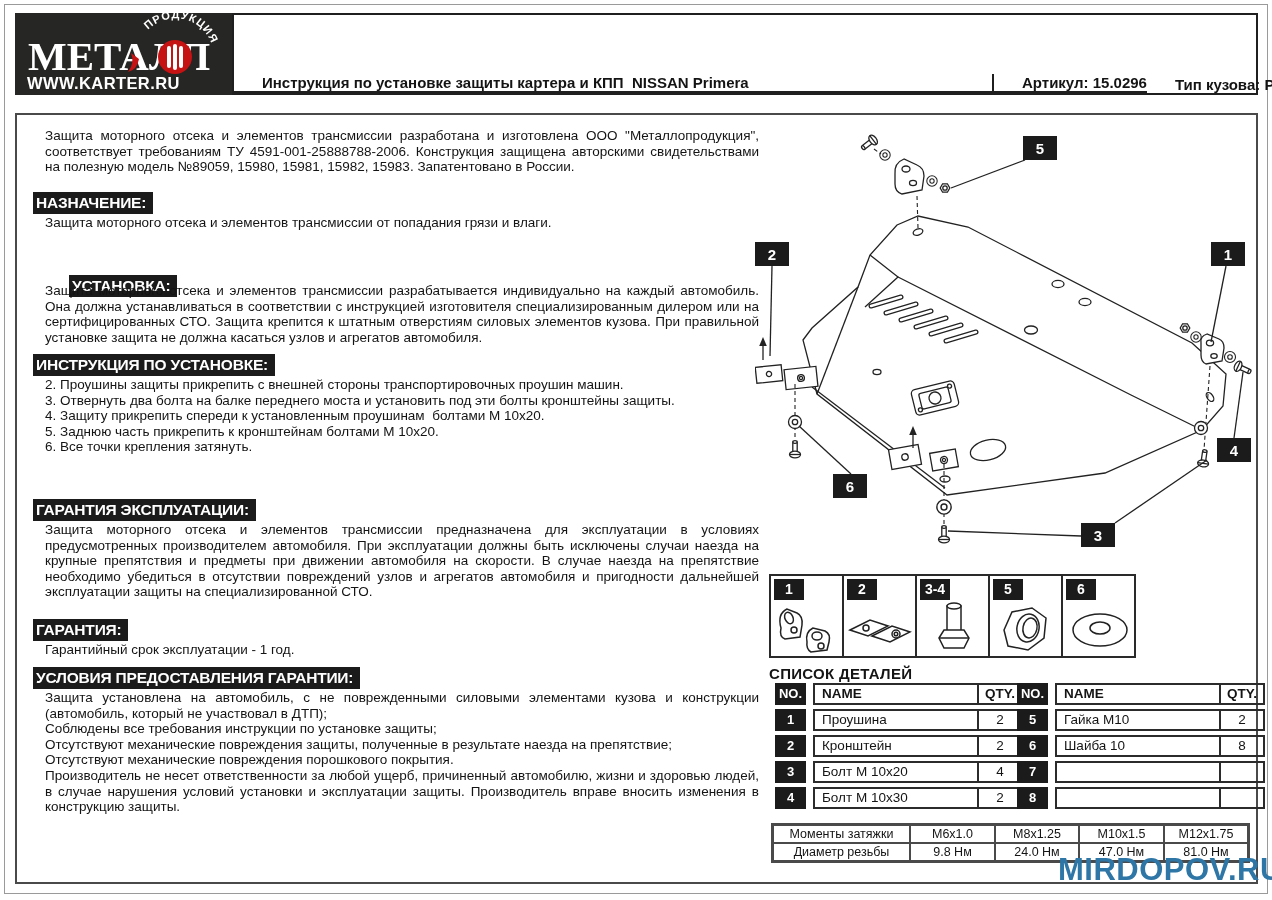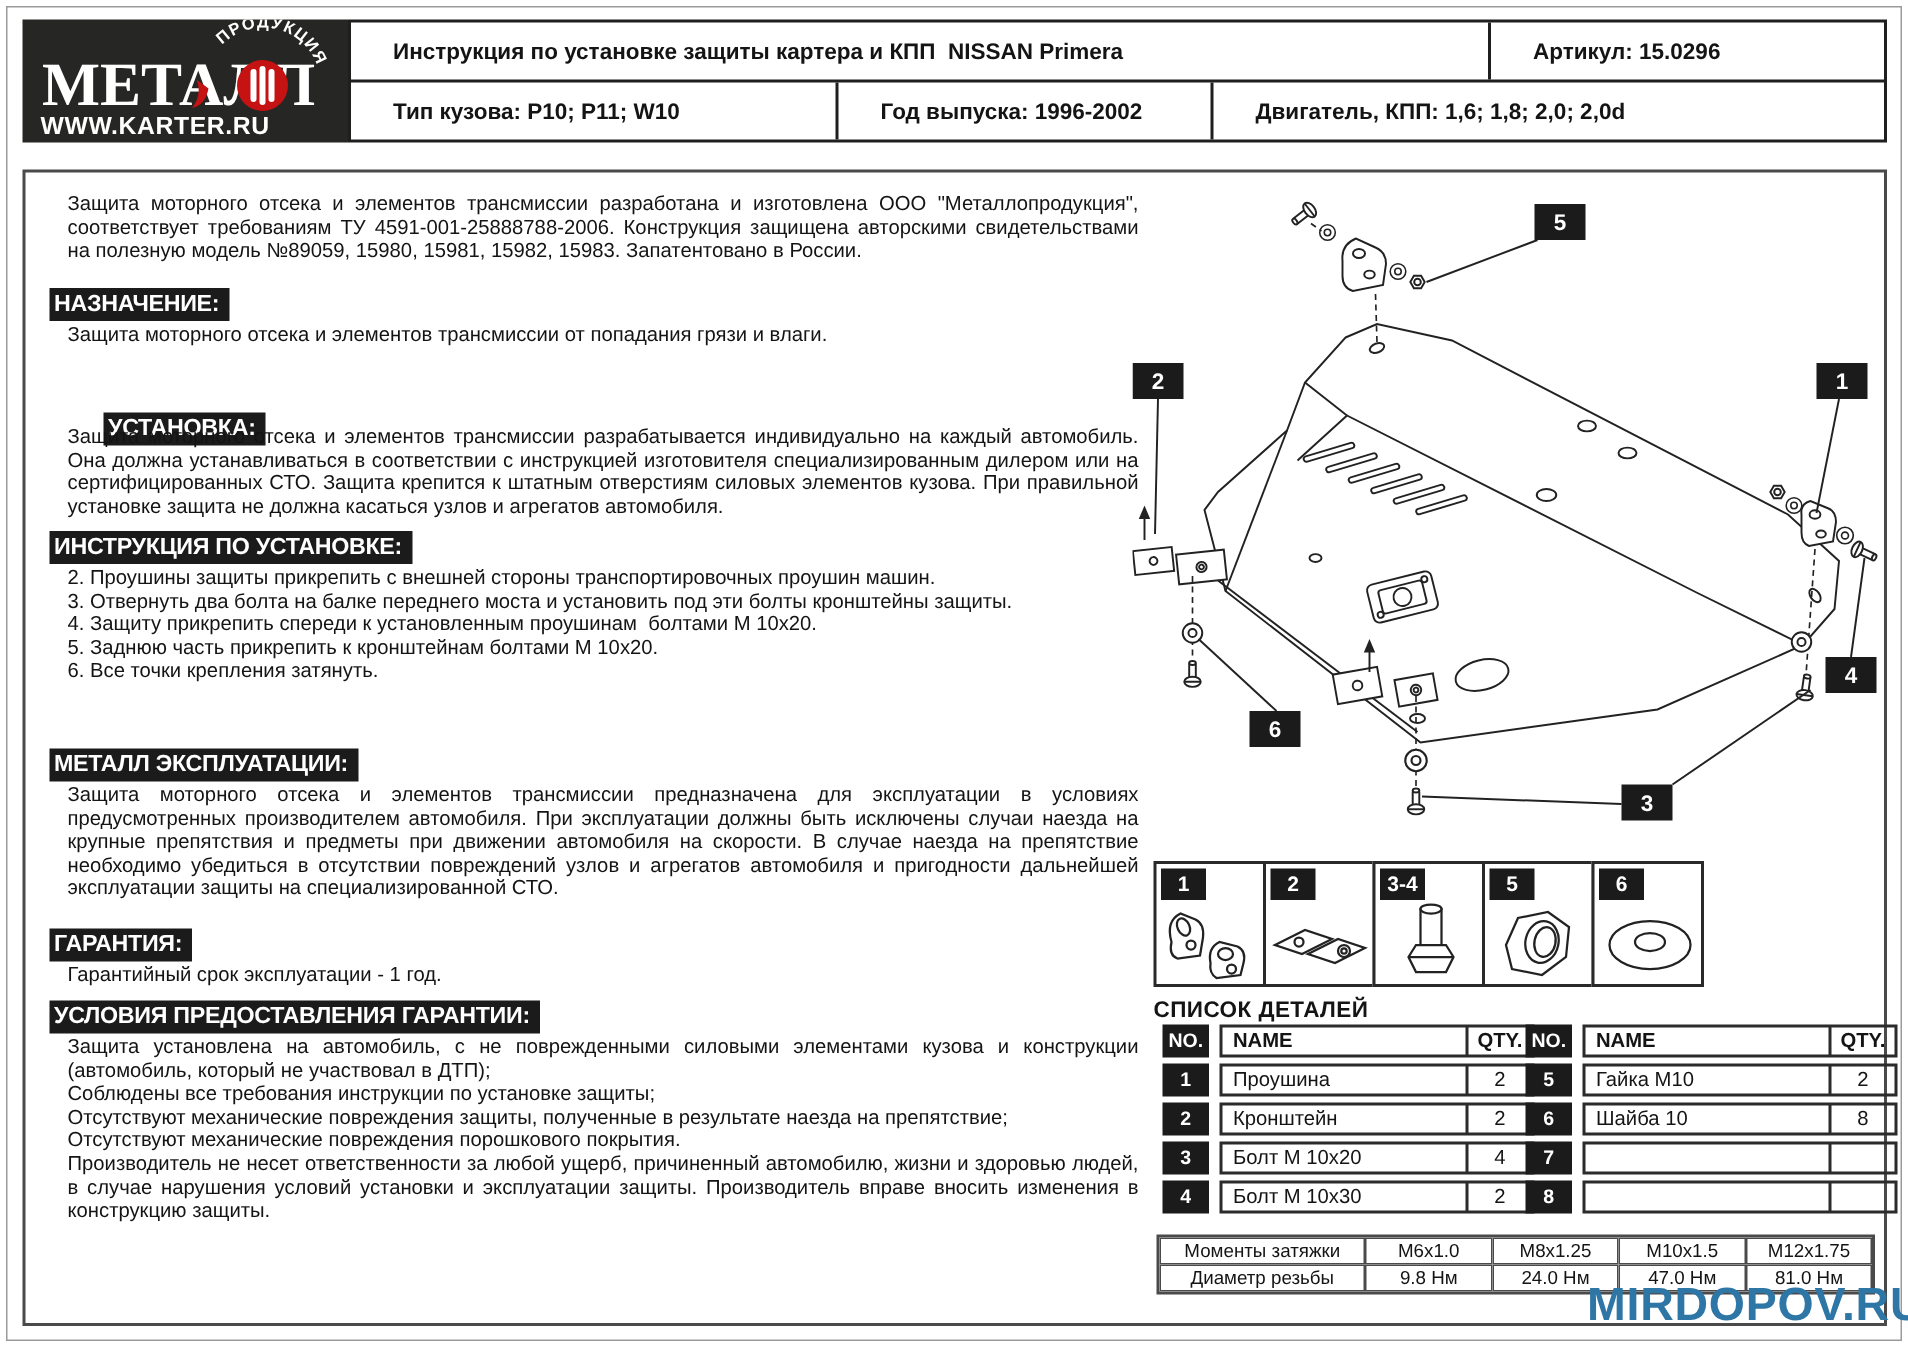--- a/index.html
+++ b/index.html
@@ -3,21 +3,21 @@
 <meta charset="utf-8">
 <style>
   html,body{margin:0;padding:0;background:#fff;}
   .page{position:relative;width:1272px;height:900px;background:#fff;overflow:hidden;
         font-family:"Liberation Sans",sans-serif;color:#141414;}
   .page-border{position:absolute;left:4px;top:4px;width:1262px;height:888px;border:1px solid #9a9a9a;}
 
   
   .logo-box{position:absolute;left:15px;top:13px;width:217px;height:82px;background:#262624;}
   .header-table{position:absolute;left:232px;top:13px;width:1026px;height:82px;border:2px solid #1f1f1f;
-        box-sizing:border-box;display:flex;flex-direction:column;}
+        box-sizing:border-box;display:flex;flex-direction:row;align-items:flex-end;}
   .h-row{display:flex;flex:1;}
   .h-row.top{border-bottom:2px solid #1f1f1f;}
   .h-cell{display:flex;align-items:center;padding-left:28px;font-weight:bold;font-size:15px;
         box-sizing:border-box;white-space:pre;}
   .h-cell+.h-cell{border-left:2px solid #1f1f1f;}
   .c-title{width:758px;} .c-article{flex:1;}
   .c-body{width:323px;} .c-year{width:250px;} .c-engine{flex:1;}
 
   
   .frame{position:absolute;left:15px;top:113px;width:1243px;height:771px;border:2px solid #4a4a4a;
@@ -120,21 +120,21 @@
 
       <div class="sec-h" style="top:239px;"><span>ИНСТРУКЦИЯ ПО УСТАНОВКЕ:</span></div>
       <div class="tblock" style="top:262px;">
         <div class="li">2. Проушины защиты прикрепить с внешней стороны транспортировочных проушин машин.</div>
         <div class="li">3. Отвернуть два болта на балке переднего моста и установить под эти болты кронштейны защиты.</div>
         <div class="li">4. Защиту прикрепить спереди к установленным проушинам  болтами М 10х20.</div>
         <div class="li">5. Заднюю часть прикрепить к кронштейнам болтами М 10х20.</div>
         <div class="li">6. Все точки крепления затянуть.</div>
       </div>
 
-      <div class="sec-h" style="top:384px;"><span>МЕТАЛЛ ЭКСПЛУАТАЦИИ:</span></div>
+      <div class="sec-h" style="top:384px;"><span>ГАРАНТИЯ ЭКСПЛУАТАЦИИ:</span></div>
       <div class="tblock just" style="top:407px;">Защита моторного отсека и элементов трансмиссии предназначена для эксплуатации в условиях предусмотренных производителем автомобиля. При эксплуатации должны быть исключены случаи наезда на крупные препятствия и предметы при движении автомобиля на скорости. В случае наезда на препятствие необходимо убедиться в отсутствии повреждений узлов и агрегатов автомобиля и пригодности дальнейшей эксплуатации защиты на специализированной СТО.</div>
 
       <div class="sec-h" style="top:504px;"><span>ГАРАНТИЯ:</span></div>
       <div class="tblock" style="top:527px;">Гарантийный срок эксплуатации - 1 год.</div>
 
       <div class="sec-h" style="top:552px;"><span>УСЛОВИЯ ПРЕДОСТАВЛЕНИЯ ГАРАНТИИ:</span></div>
       <div class="tblock" style="top:575px;">
         <div class="just">Защита установлена на автомобиль, с не поврежденными силовыми элементами кузова и конструкции (автомобиль, который не участвовал в ДТП);</div>
         <div>Соблюдены все требования инструкции по установке защиты;</div>
         <div>Отсутствуют механические повреждения защиты, полученные в результате наезда на препятствие;</div>

